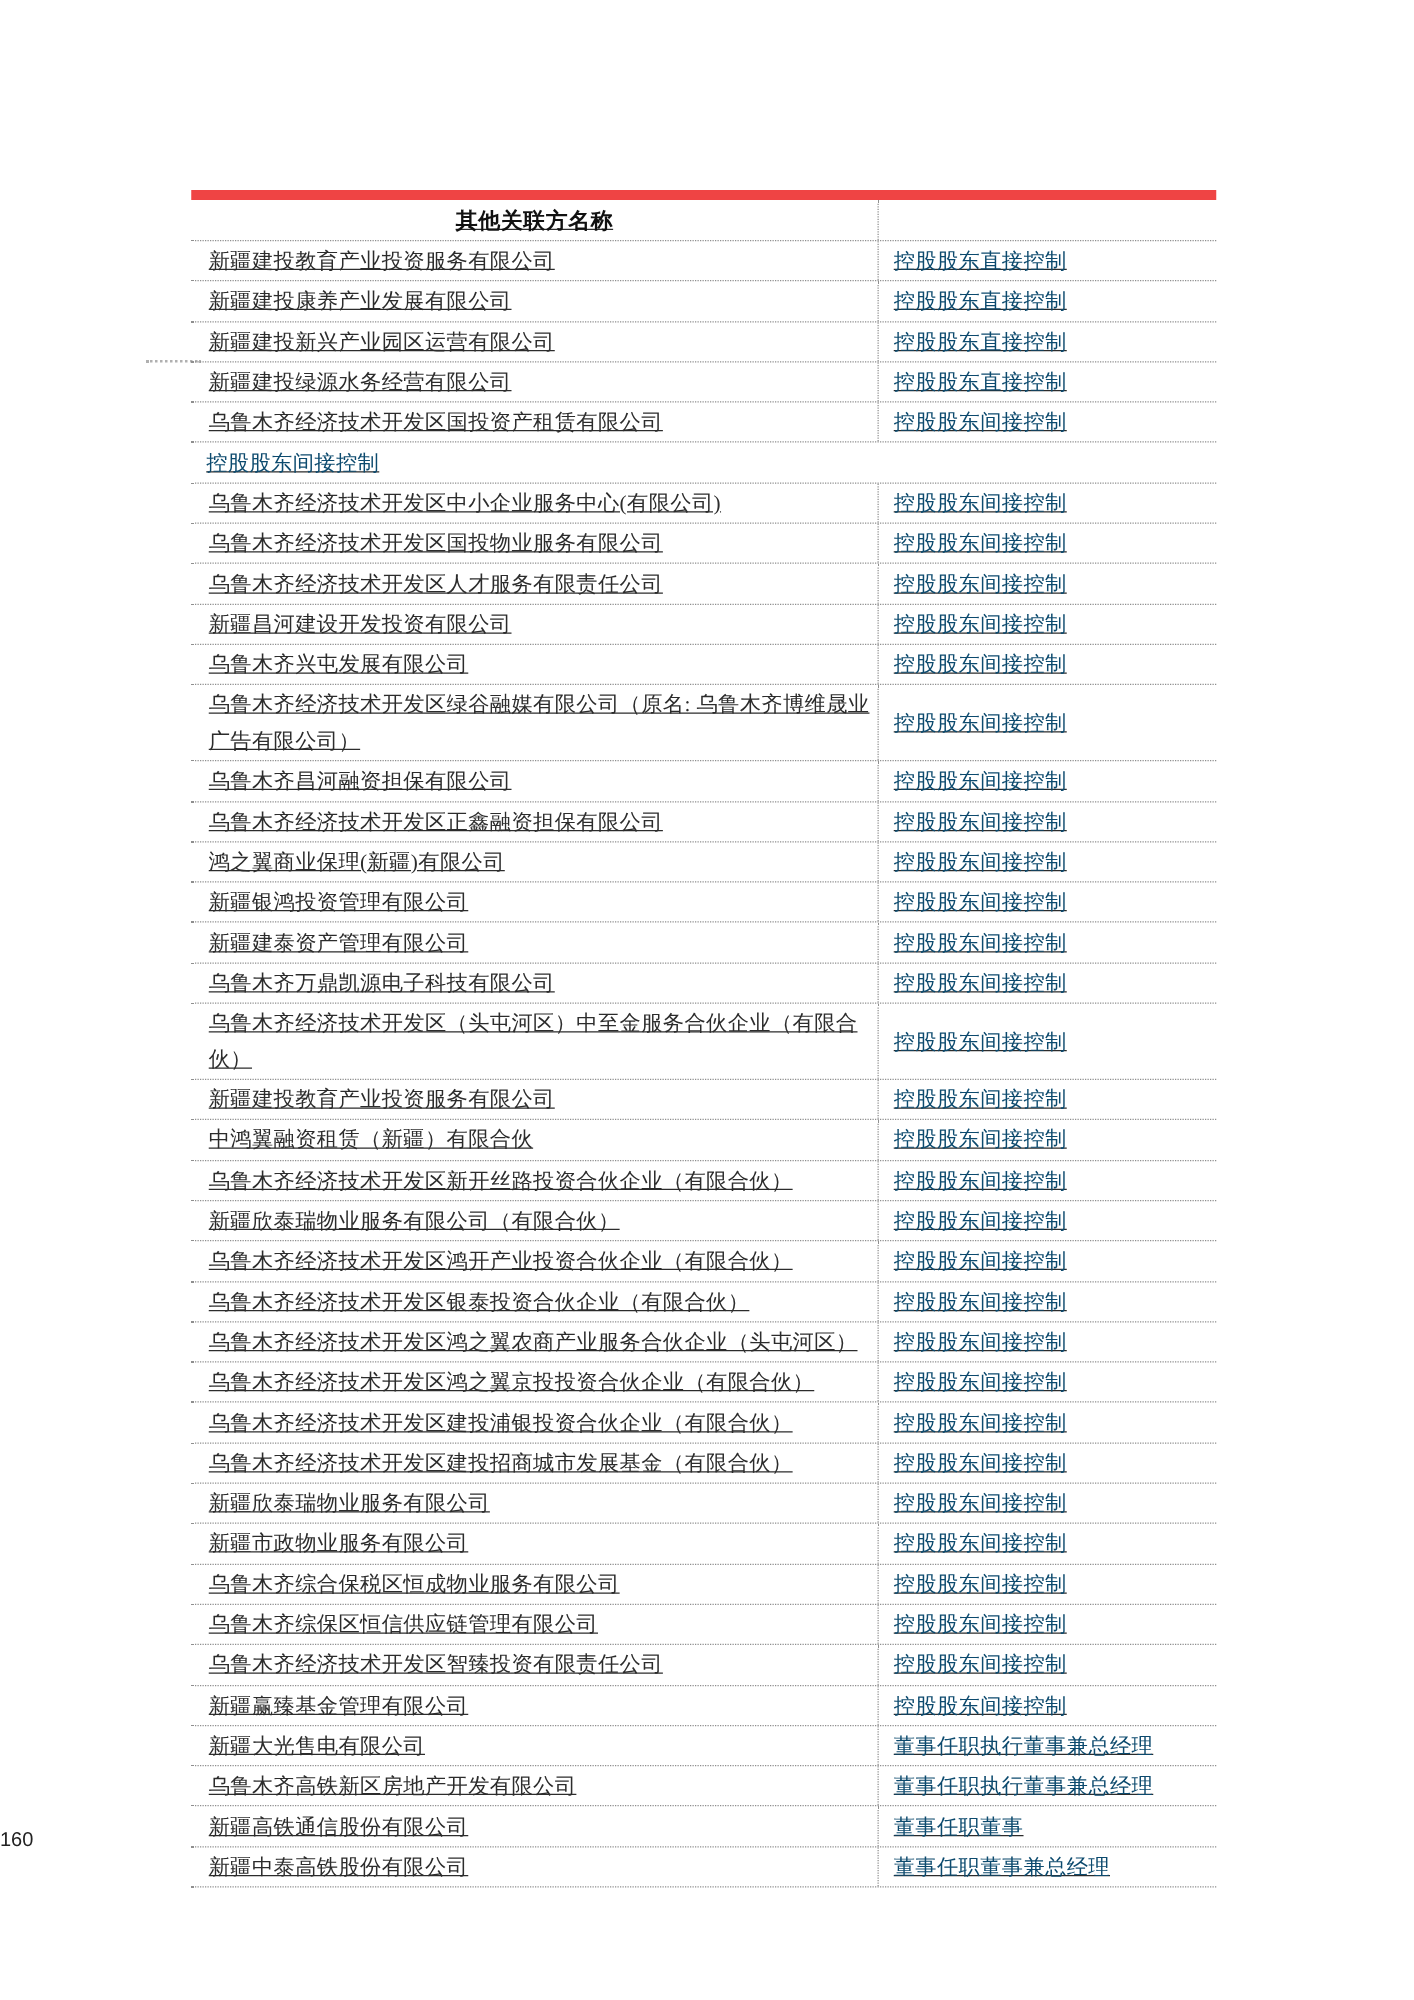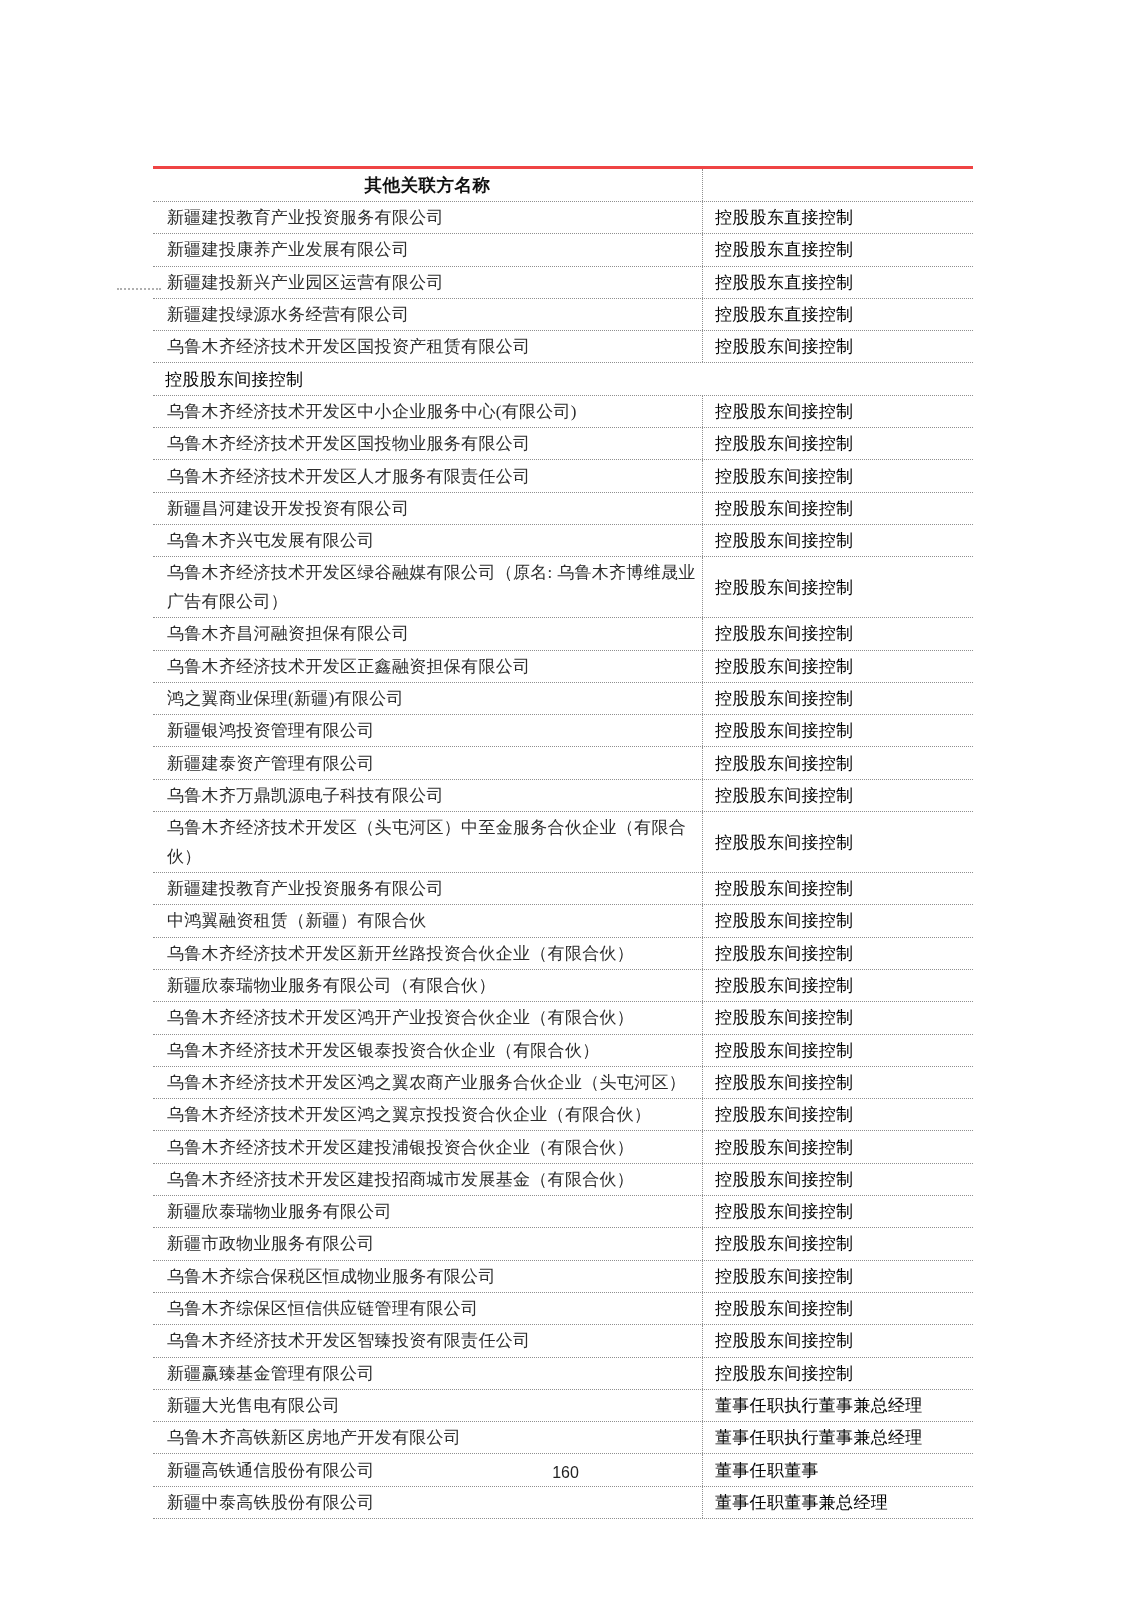--- a/index.html
+++ b/index.html
@@ -11,24 +11,25 @@
   .page {
     position: relative;
     width: 1131px;
     height: 1600px;
     background: #ffffff;
     overflow: hidden;
   }
   .rel-table {
     position: absolute;
     left: 153px;
-    top: 166px;
+    top: 152px;
     width: 820px;
-    border-top: 3px solid #ef4444;
+    border-top: 8px solid #ef4444;
     color: #2c2c2c;
+    text-decoration: underline;
   }
   .thead {
     display: flex;
     align-items: stretch;
     border-bottom: 1px dotted #8f8f8f;
   }
   .th {
     display: flex;
     align-items: center;
     justify-content: center;
@@ -60,28 +61,27 @@
     color: #2c2c2c;
     padding: 1px 6px 1px 14px;
   }
   .cell.col-name {
     width: 550px;
     border-right: 1px dotted #8f8f8f;
   }
   .cell.col-rel {
     flex: 1;
     padding-left: 12px;
-    color: #000000;
+    color: #0c4a6e;
   }
   .page-number {
     position: absolute;
     top: 1464px;
     left: 0;
     width: 100%;
-    text-align: center;
     font-size: 16px;
     color: #222222;
     font-family: "Liberation Sans", "DejaVu Sans", sans-serif;
   }
   .scan-artifact {
     position: absolute;
     left: 117px;
     top: 288px;
     width: 44px;
     height: 0;

